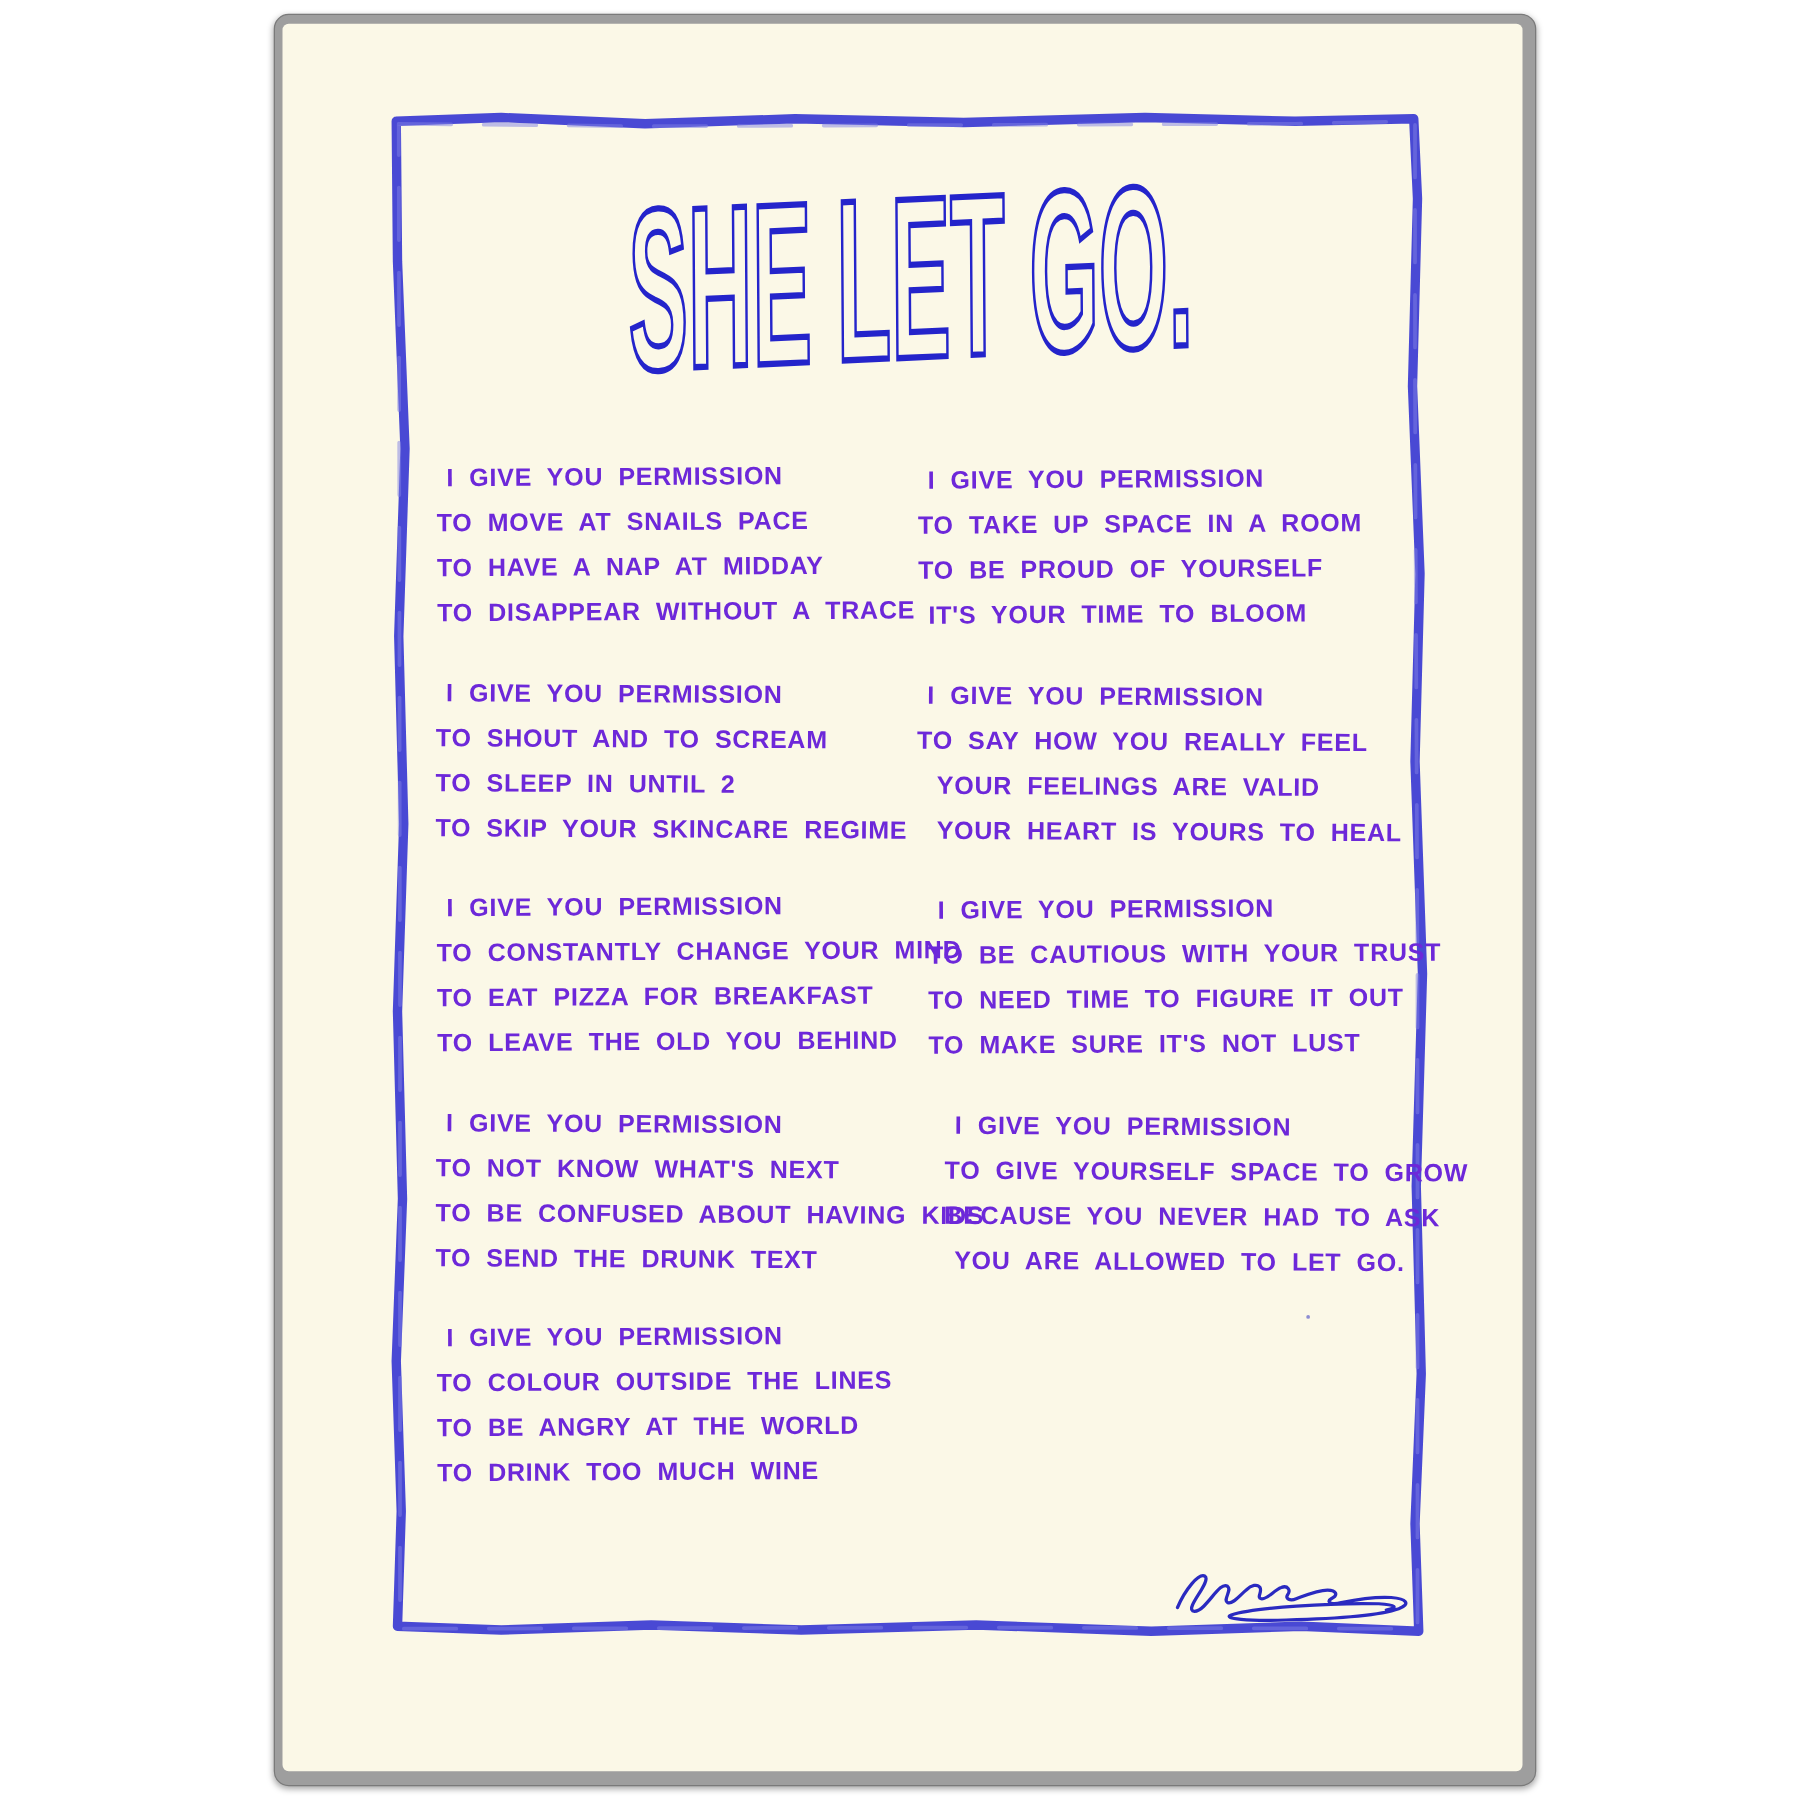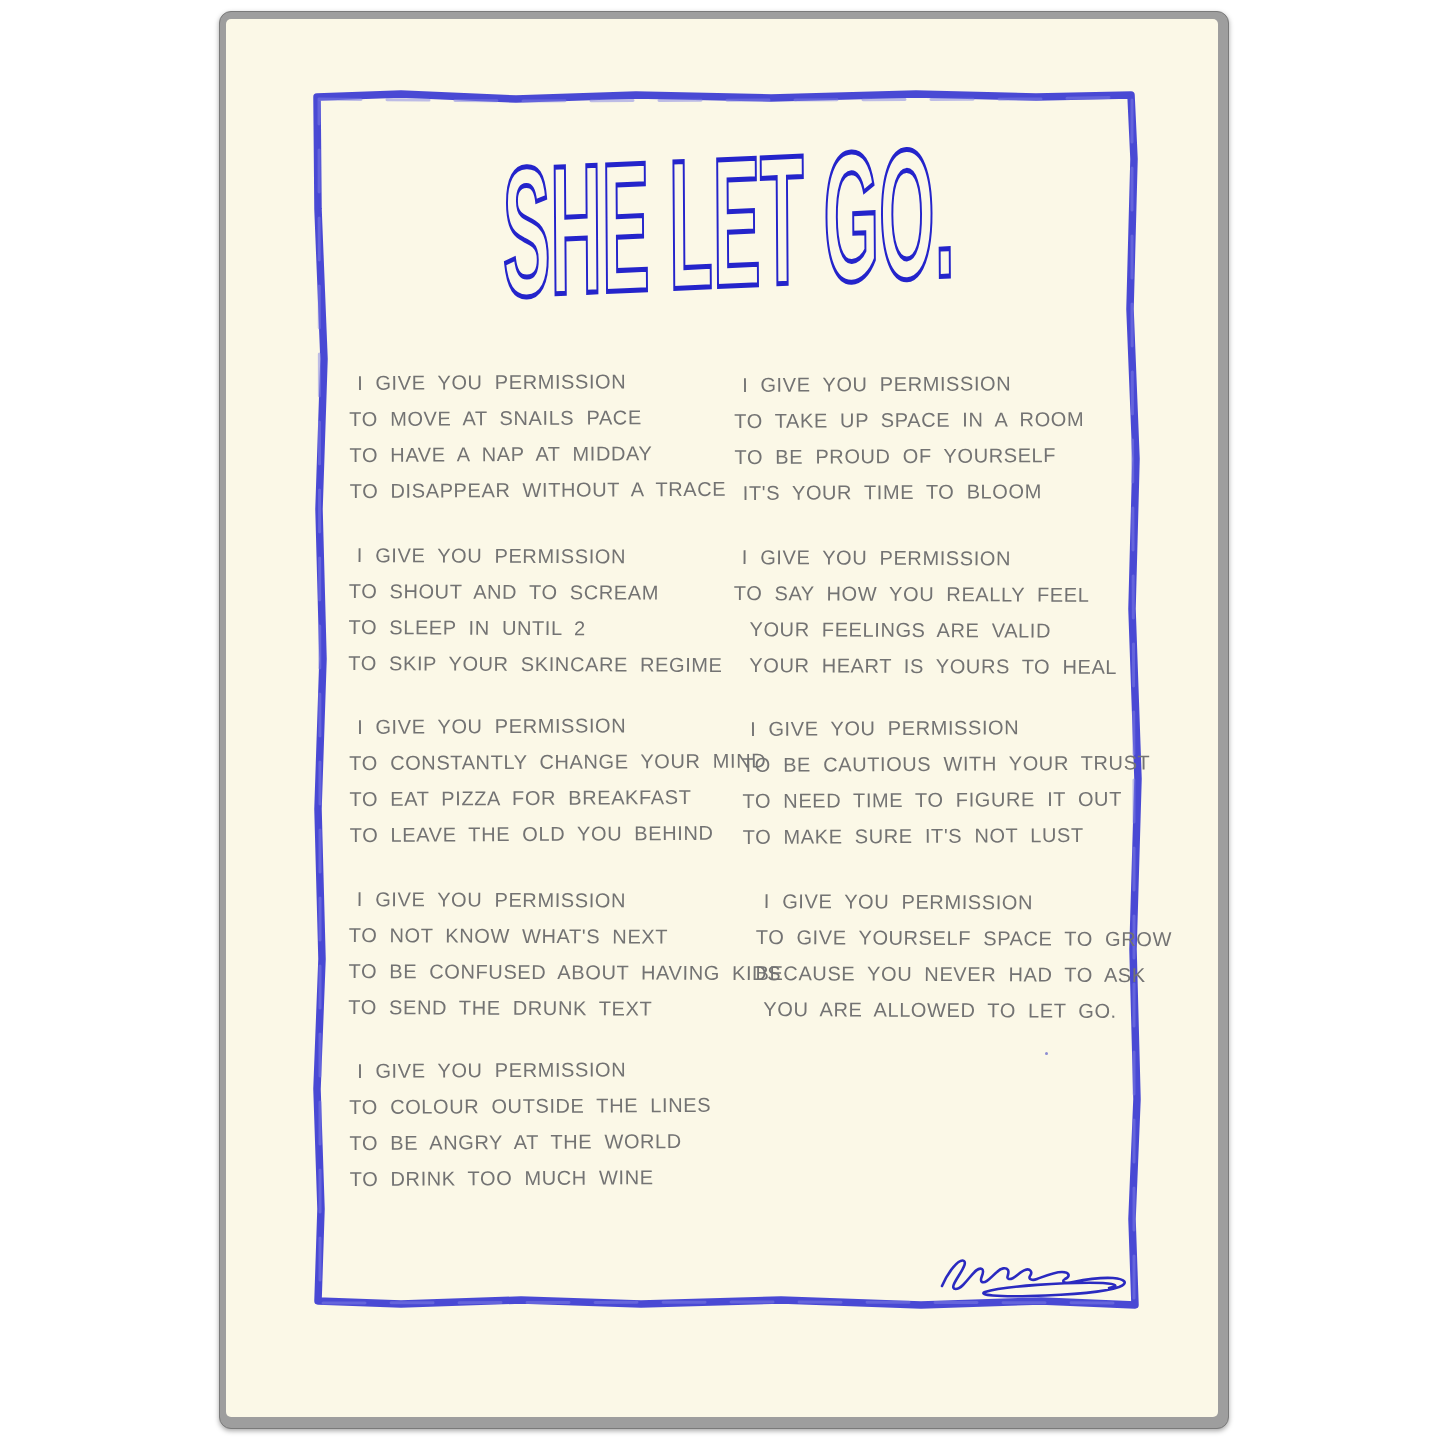--- a/index.html
+++ b/index.html
@@ -6,22 +6,22 @@
     font-family:"Liberation Sans",sans-serif;overflow:hidden;position:relative;}
   .poster-outer{
     position:absolute;left:219px;top:11px;width:1010px;height:1418px;
     background:#9e9e9e;border:1px solid #7a7a7a;border-radius:12px;
     box-shadow:0 2px 5px rgba(0,0,0,.35);box-sizing:border-box;}
   .paper{
     position:absolute;left:6px;top:7px;width:992px;height:1398px;
     background:#FBF8E7;border-radius:5px;overflow:hidden;}
   .border-svg,.title-svg,.sig-svg{position:absolute;left:0;top:0;}
   .title-svg{top:0;}
-  .poem-col{position:absolute;width:430px;color:#737373;
-    font-size:20px;font-weight:normal;letter-spacing:.6px;word-spacing:6px;line-height:36px;}
+  .poem-col{position:absolute;width:430px;color:#6d28d9;
+    font-size:20px;font-weight:bold;letter-spacing:.6px;word-spacing:6px;line-height:36px;}
   .col-left{left:123px;top:346px;}
   .col-right{left:508px;top:348px;}
   .stanza{margin-bottom:28px;transform-origin:left top;}
   .stanza:nth-child(odd){transform:rotate(-.35deg);}
   .stanza:nth-child(even){transform:rotate(.3deg);}
   .line{white-space:nowrap;}
   .line.ind1{margin-left:8px;}
   .line.ind2{margin-left:16px;}
   .stanza.shift{margin-left:22px;}
   .speck{position:absolute;left:819px;top:1033px;width:3px;height:3px;

